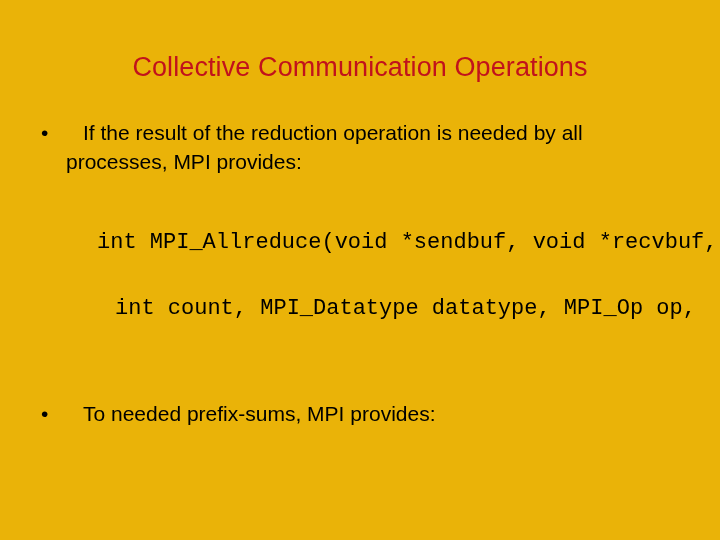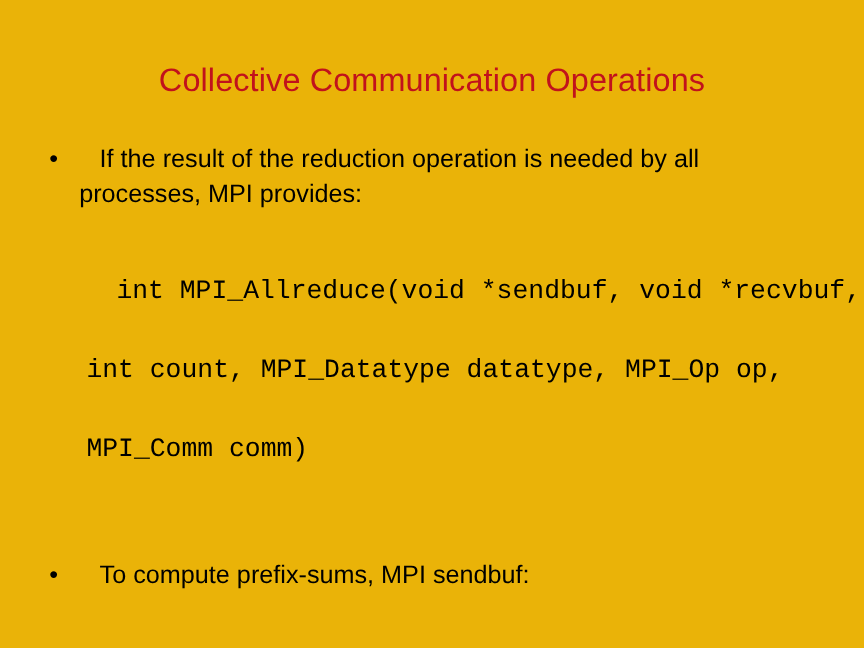--- a/index.html
+++ b/index.html
@@ -80,49 +80,48 @@
     font-family: "Liberation Mono", "DejaVu Sans Mono", monospace;
     font-size: 22px;
     line-height: 22px;
     color: #000000;
     white-space: pre;
   }
   .code-line {
     white-space: pre;
   }
   .code-line.lvl0 { padding-left: 97px; }
-  .code-line.lvl1 { padding-left: 72px; }
+  .code-line.lvl1 { padding-left: 115px; }
 
   .second .code-block { margin-top: 12px; }
 </style>
 </head>
 <body>
 
 <div id="slide">
 
   <div class="slide-title">Collective Communication Operations</div>
 
   <div class="body-area">
 
     <div class="bullet-block first">
       <div class="bullet-row">
         <span class="bullet-marker">•</span>
         <span class="bullet-text">If the result of the reduction operation is needed by all processes, MPI provides:</span>
       </div>
       <div class="code-block">
         <div class="code-line lvl0">int MPI_Allreduce(void *sendbuf, void *recvbuf,</div>
         <div class="code-line lvl1">int count, MPI_Datatype datatype, MPI_Op op,</div>
-        <div class="code-line lvl1">MPI_Comm comm)</div>
       </div>
     </div>
 
     <div class="bullet-block second">
       <div class="bullet-row">
         <span class="bullet-marker">•</span>
-        <span class="bullet-text">To compute prefix-sums, MPI sendbuf:</span>
+        <span class="bullet-text">To needed prefix-sums, MPI provides:</span>
       </div>
       <div class="code-block">
         
         
         
       </div>
     </div>
 
   </div>
 </div>

